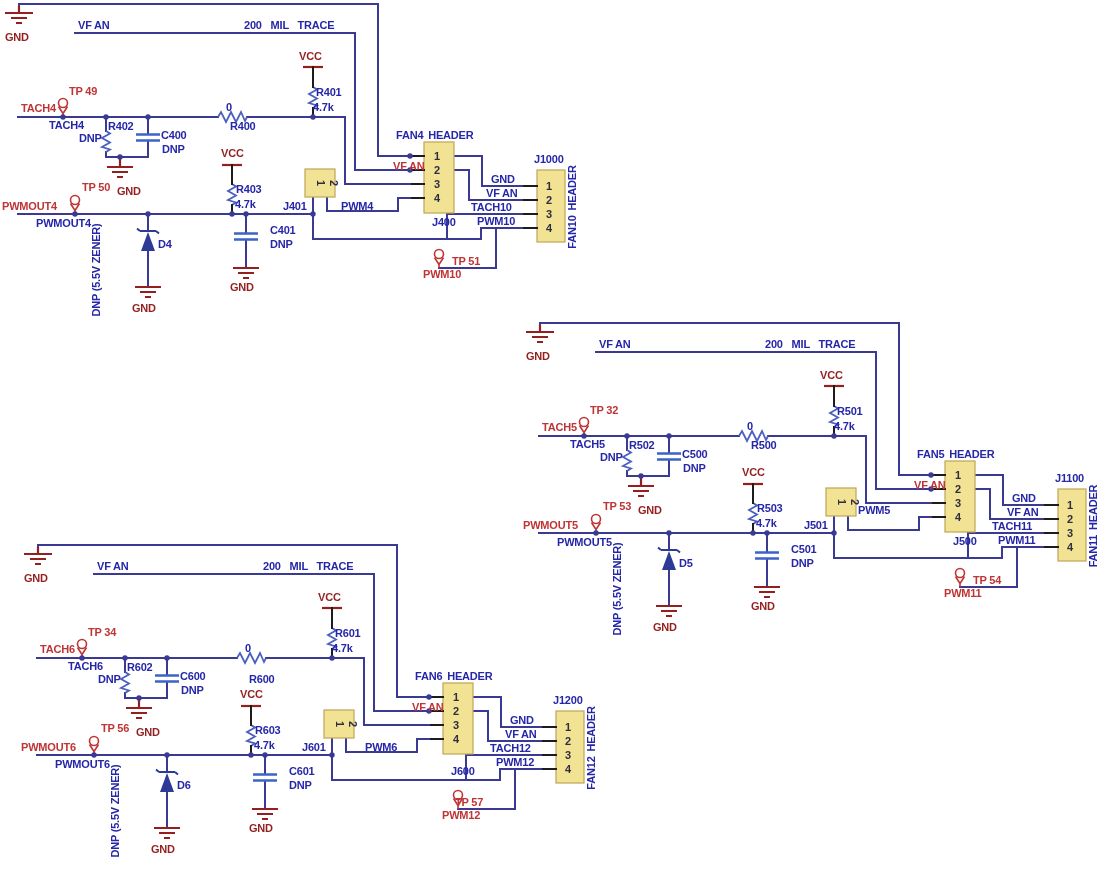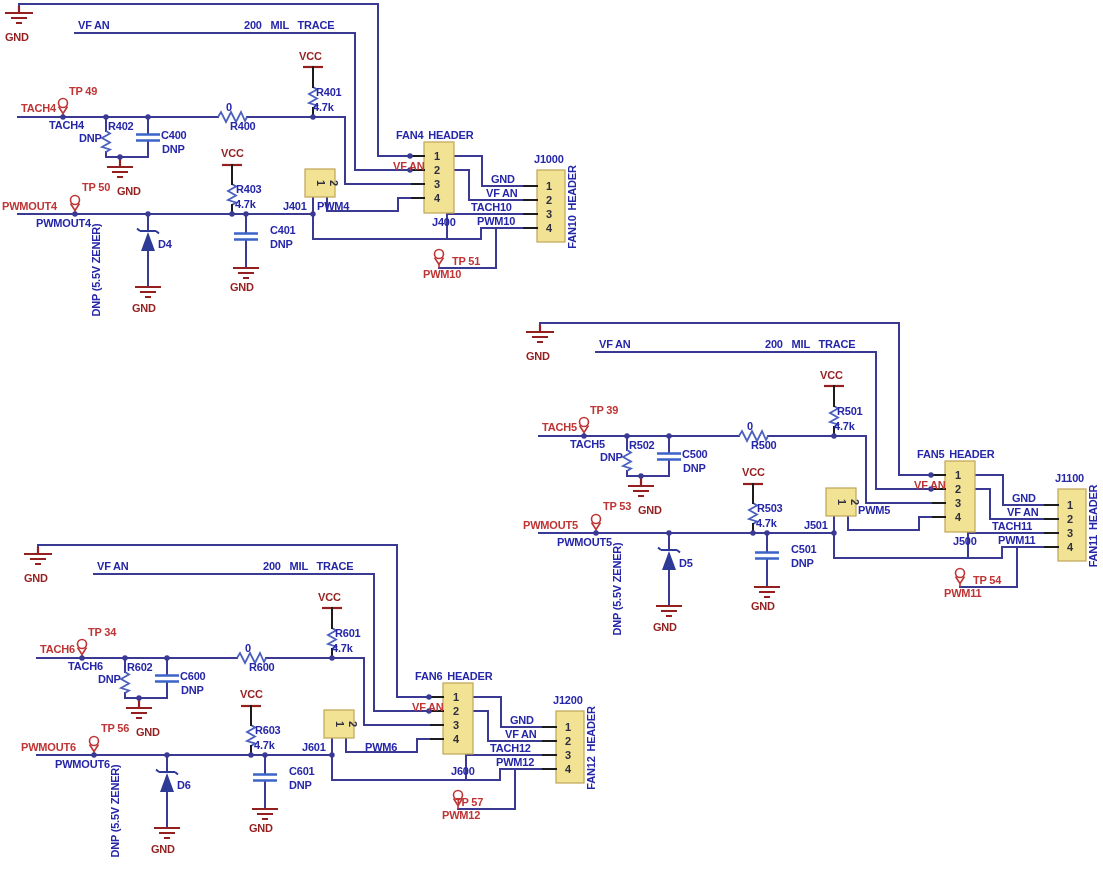--- a/index.html
+++ b/index.html
@@ -121,21 +121,21 @@
     <div class="lbl" style="left:158px;top:238px">D4</div>
     <div class="lbl rot" style="left:96px;top:270px">DNP (5.5V ZENER)</div>
     <div class="lbl dark" style="left:132px;top:302px">GND</div>
     <div class="lbl dark" style="left:221px;top:147px">VCC</div>
     <div class="lbl" style="left:236px;top:183px">R403</div>
     <div class="lbl" style="left:235px;top:198px">4.7k</div>
     <div class="lbl" style="left:270px;top:224px">C401</div>
     <div class="lbl" style="left:270px;top:238px">DNP</div>
     <div class="lbl dark" style="left:230px;top:281px">GND</div>
     <div class="lbl" style="left:283px;top:200px">J401</div>
-    <div class="lbl" style="left:317px;top:200px">PWM4</div>
+    <div class="lbl" style="left:341px;top:200px">PWM4</div>
     <div class="lbl ws2" style="left:396px;top:129px">FAN4 HEADER</div>
     <div class="lbl red" style="left:393px;top:160px">VF AN</div>
     <div class="lbl" style="left:432px;top:216px">J400</div>
     <div class="lbl" style="left:491px;top:173px">GND</div>
     <div class="lbl" style="left:486px;top:187px">VF AN</div>
     <div class="lbl" style="left:471px;top:201px">TACH10</div>
     <div class="lbl" style="left:477px;top:215px">PWM10</div>
     <div class="lbl" style="left:534px;top:153px">J1000</div>
     <div class="lbl rot ws2" style="left:572px;top:207px">FAN10 HEADER</div>
     <div class="lbl red" style="left:452px;top:255px">TP 51</div>
@@ -206,21 +206,21 @@
       <circle class="dot" cx="232" cy="214" r="2.7"></circle>
       <circle class="dot" cx="246" cy="214" r="2.7"></circle>
       <circle class="dot" cx="313" cy="214" r="2.7"></circle>
       <circle class="dot" cx="410" cy="156" r="2.7"></circle>
       <circle class="dot" cx="410" cy="170" r="2.7"></circle>
     </svg>
 
     <div class="lbl" style="left:78px;top:19px">VF AN</div>
     <div class="lbl ws" style="left:244px;top:19px">200 MIL TRACE</div>
     <div class="lbl dark" style="left:5px;top:31px">GND</div>
-    <div class="lbl red" style="left:69px;top:85px">TP 39</div>
+    <div class="lbl red" style="left:69px;top:85px">TP 32</div>
     <div class="lbl red" style="left:21px;top:102px">TACH5</div>
     <div class="lbl" style="left:49px;top:119px">TACH5</div>
     <div class="lbl" style="left:108px;top:120px">R502</div>
     <div class="lbl" style="left:79px;top:132px">DNP</div>
     <div class="lbl" style="left:161px;top:129px">C500</div>
     <div class="lbl" style="left:162px;top:143px">DNP</div>
     <div class="lbl red" style="left:82px;top:181px">TP 53</div>
     <div class="lbl dark" style="left:117px;top:185px">GND</div>
     <div class="lbl" style="left:226px;top:101px">0</div>
     <div class="lbl" style="left:230px;top:120px">R500</div>
@@ -327,21 +327,21 @@
     <div class="lbl red" style="left:69px;top:85px">TP 34</div>
     <div class="lbl red" style="left:21px;top:102px">TACH6</div>
     <div class="lbl" style="left:49px;top:119px">TACH6</div>
     <div class="lbl" style="left:108px;top:120px">R602</div>
     <div class="lbl" style="left:79px;top:132px">DNP</div>
     <div class="lbl" style="left:161px;top:129px">C600</div>
     <div class="lbl" style="left:162px;top:143px">DNP</div>
     <div class="lbl red" style="left:82px;top:181px">TP 56</div>
     <div class="lbl dark" style="left:117px;top:185px">GND</div>
     <div class="lbl" style="left:226px;top:101px">0</div>
-    <div class="lbl" style="left:230px;top:120px">R600</div>
+    <div class="lbl" style="left:230px;top:132px">R600</div>
     <div class="lbl dark" style="left:299px;top:50px">VCC</div>
     <div class="lbl" style="left:316px;top:86px">R601</div>
     <div class="lbl" style="left:313px;top:101px">4.7k</div>
     <div class="lbl red" style="left:2px;top:200px">PWMOUT6</div>
     <div class="lbl" style="left:36px;top:217px">PWMOUT6</div>
     <div class="lbl" style="left:158px;top:238px">D6</div>
     <div class="lbl rot" style="left:96px;top:270px">DNP (5.5V ZENER)</div>
     <div class="lbl dark" style="left:132px;top:302px">GND</div>
     <div class="lbl dark" style="left:221px;top:147px">VCC</div>
     <div class="lbl" style="left:236px;top:183px">R603</div>

